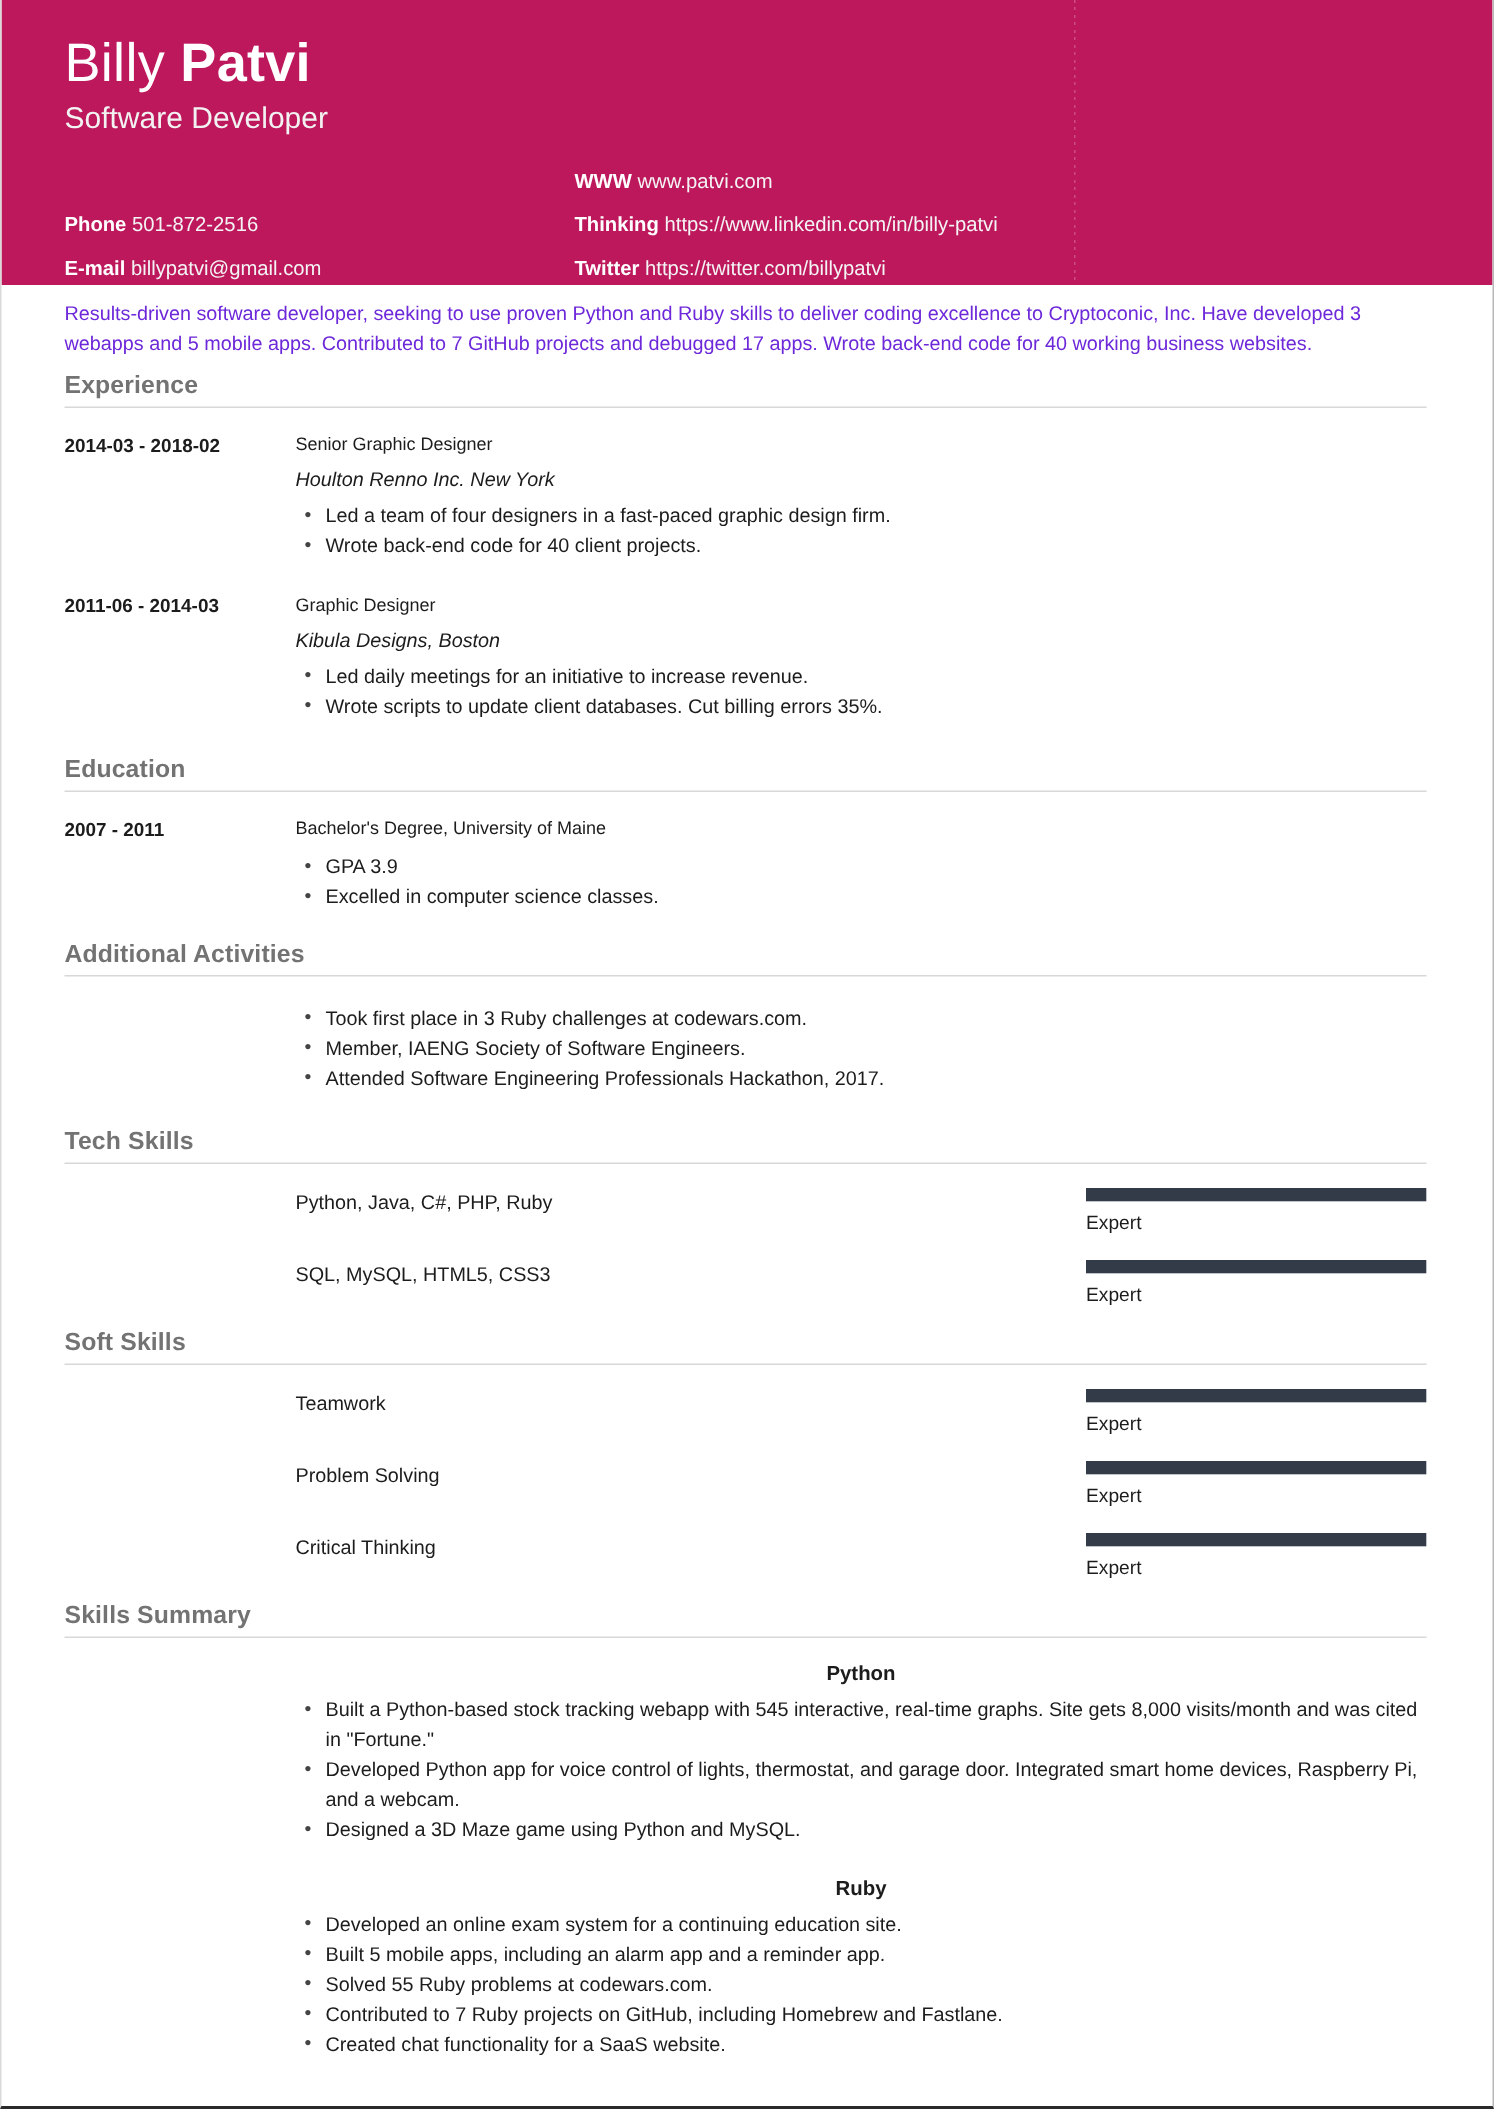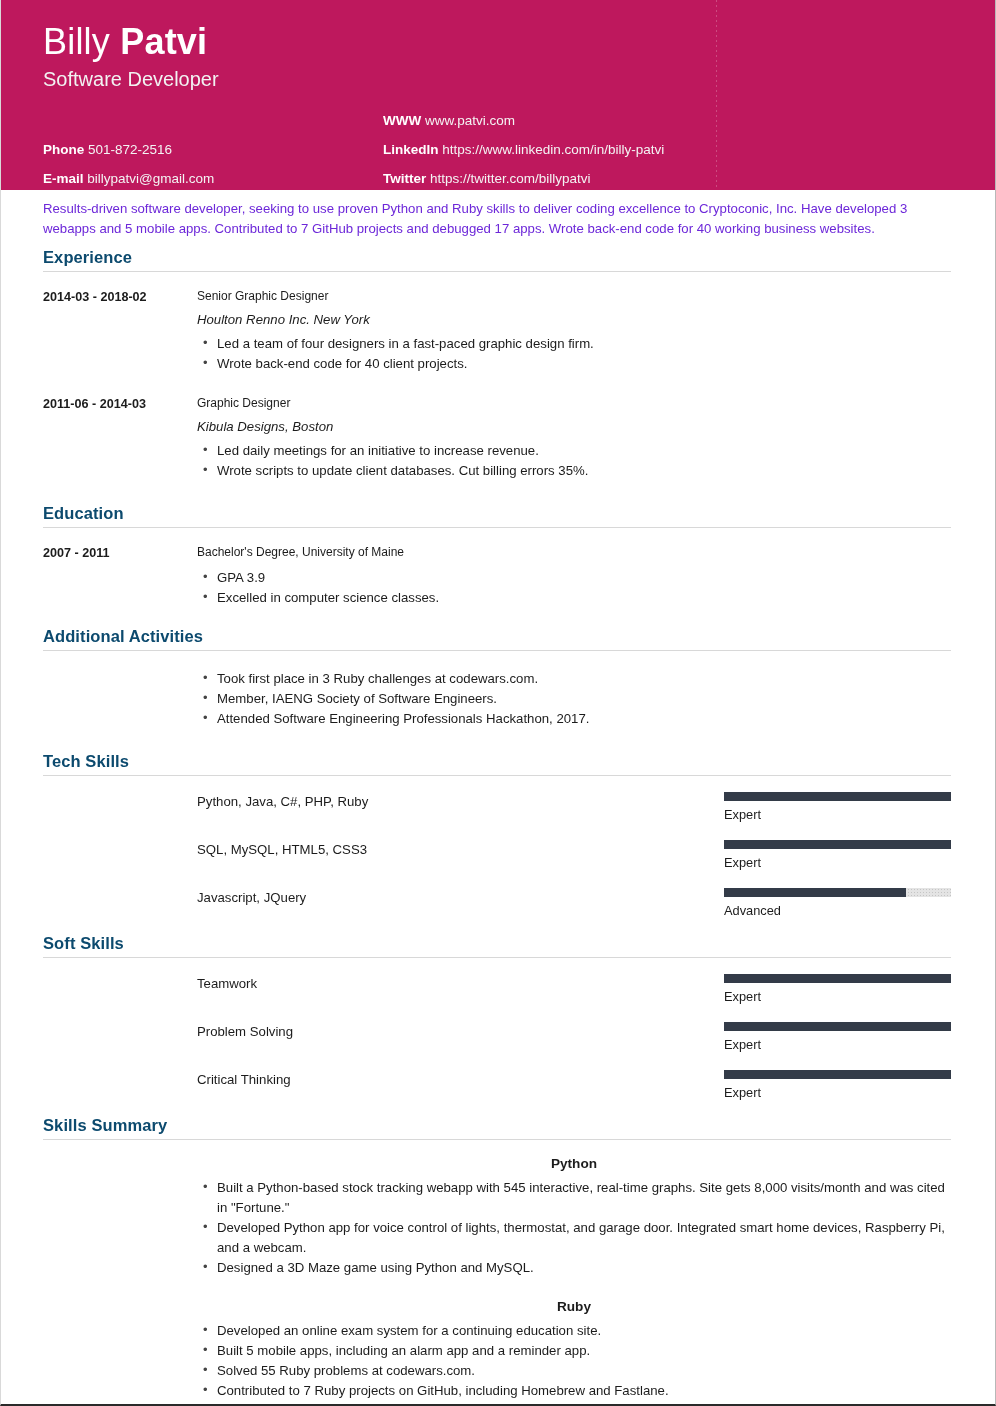--- a/index.html
+++ b/index.html
@@ -90,21 +90,21 @@
     line-height: 19.5px;
     color: #6d28d9;
     padding-top: 9px;
     margin: 0 0 4px 0;
     text-align: left;
   }
 
   .section-heading {
     font-size: 16.5px;
     font-weight: 700;
-    color: #0c4a6e;
+    color: #737373;
     margin: 0;
     padding: 6px 0 4px 0;
     border-bottom: 1px solid #d8d8d8;
     letter-spacing: 0.1px;
   }
 
   .entry {
     display: flex;
     align-items: flex-start;
     padding-top: 13px;
@@ -245,21 +245,21 @@
           <span class="contact-label">E-mail</span>
           <span class="contact-value">billypatvi@gmail.com</span>
         </div>
       </div>
       <div class="contact-col-right">
         <div class="contact-row">
           <span class="contact-label">WWW</span>
           <span class="contact-value">www.patvi.com</span>
         </div>
         <div class="contact-row">
-          <span class="contact-label">LinkedIn</span>
+          <span class="contact-label">Thinking</span>
           <span class="contact-value">https://www.linkedin.com/in/billy-patvi</span>
         </div>
         <div class="contact-row">
           <span class="contact-label">Twitter</span>
           <span class="contact-value">https://twitter.com/billypatvi</span>
         </div>
       </div>
     </div>
   </div>
 
@@ -342,30 +342,20 @@
       <div class="skill-spacer"></div>
       <div class="skill-name">SQL, MySQL, HTML5, CSS3</div>
       <div class="skill-meter">
         <div class="meter-track">
           <div class="meter-fill" style="width: 100%;"></div>
         </div>
         <div class="meter-level">Expert</div>
       </div>
     </div>
 
-    <div class="skill-row">
-      <div class="skill-spacer"></div>
-      <div class="skill-name">Javascript, JQuery</div>
-      <div class="skill-meter">
-        <div class="meter-track">
-          <div class="meter-fill" style="width: 80%;"></div>
-        </div>
-        <div class="meter-level">Advanced</div>
-      </div>
-    </div>
 
     <div class="sec-gap-sm"></div>
 
     <div class="section-heading">Soft Skills</div>
 
     <div class="skill-row">
       <div class="skill-spacer"></div>
       <div class="skill-name">Teamwork</div>
       <div class="skill-meter">
         <div class="meter-track">

